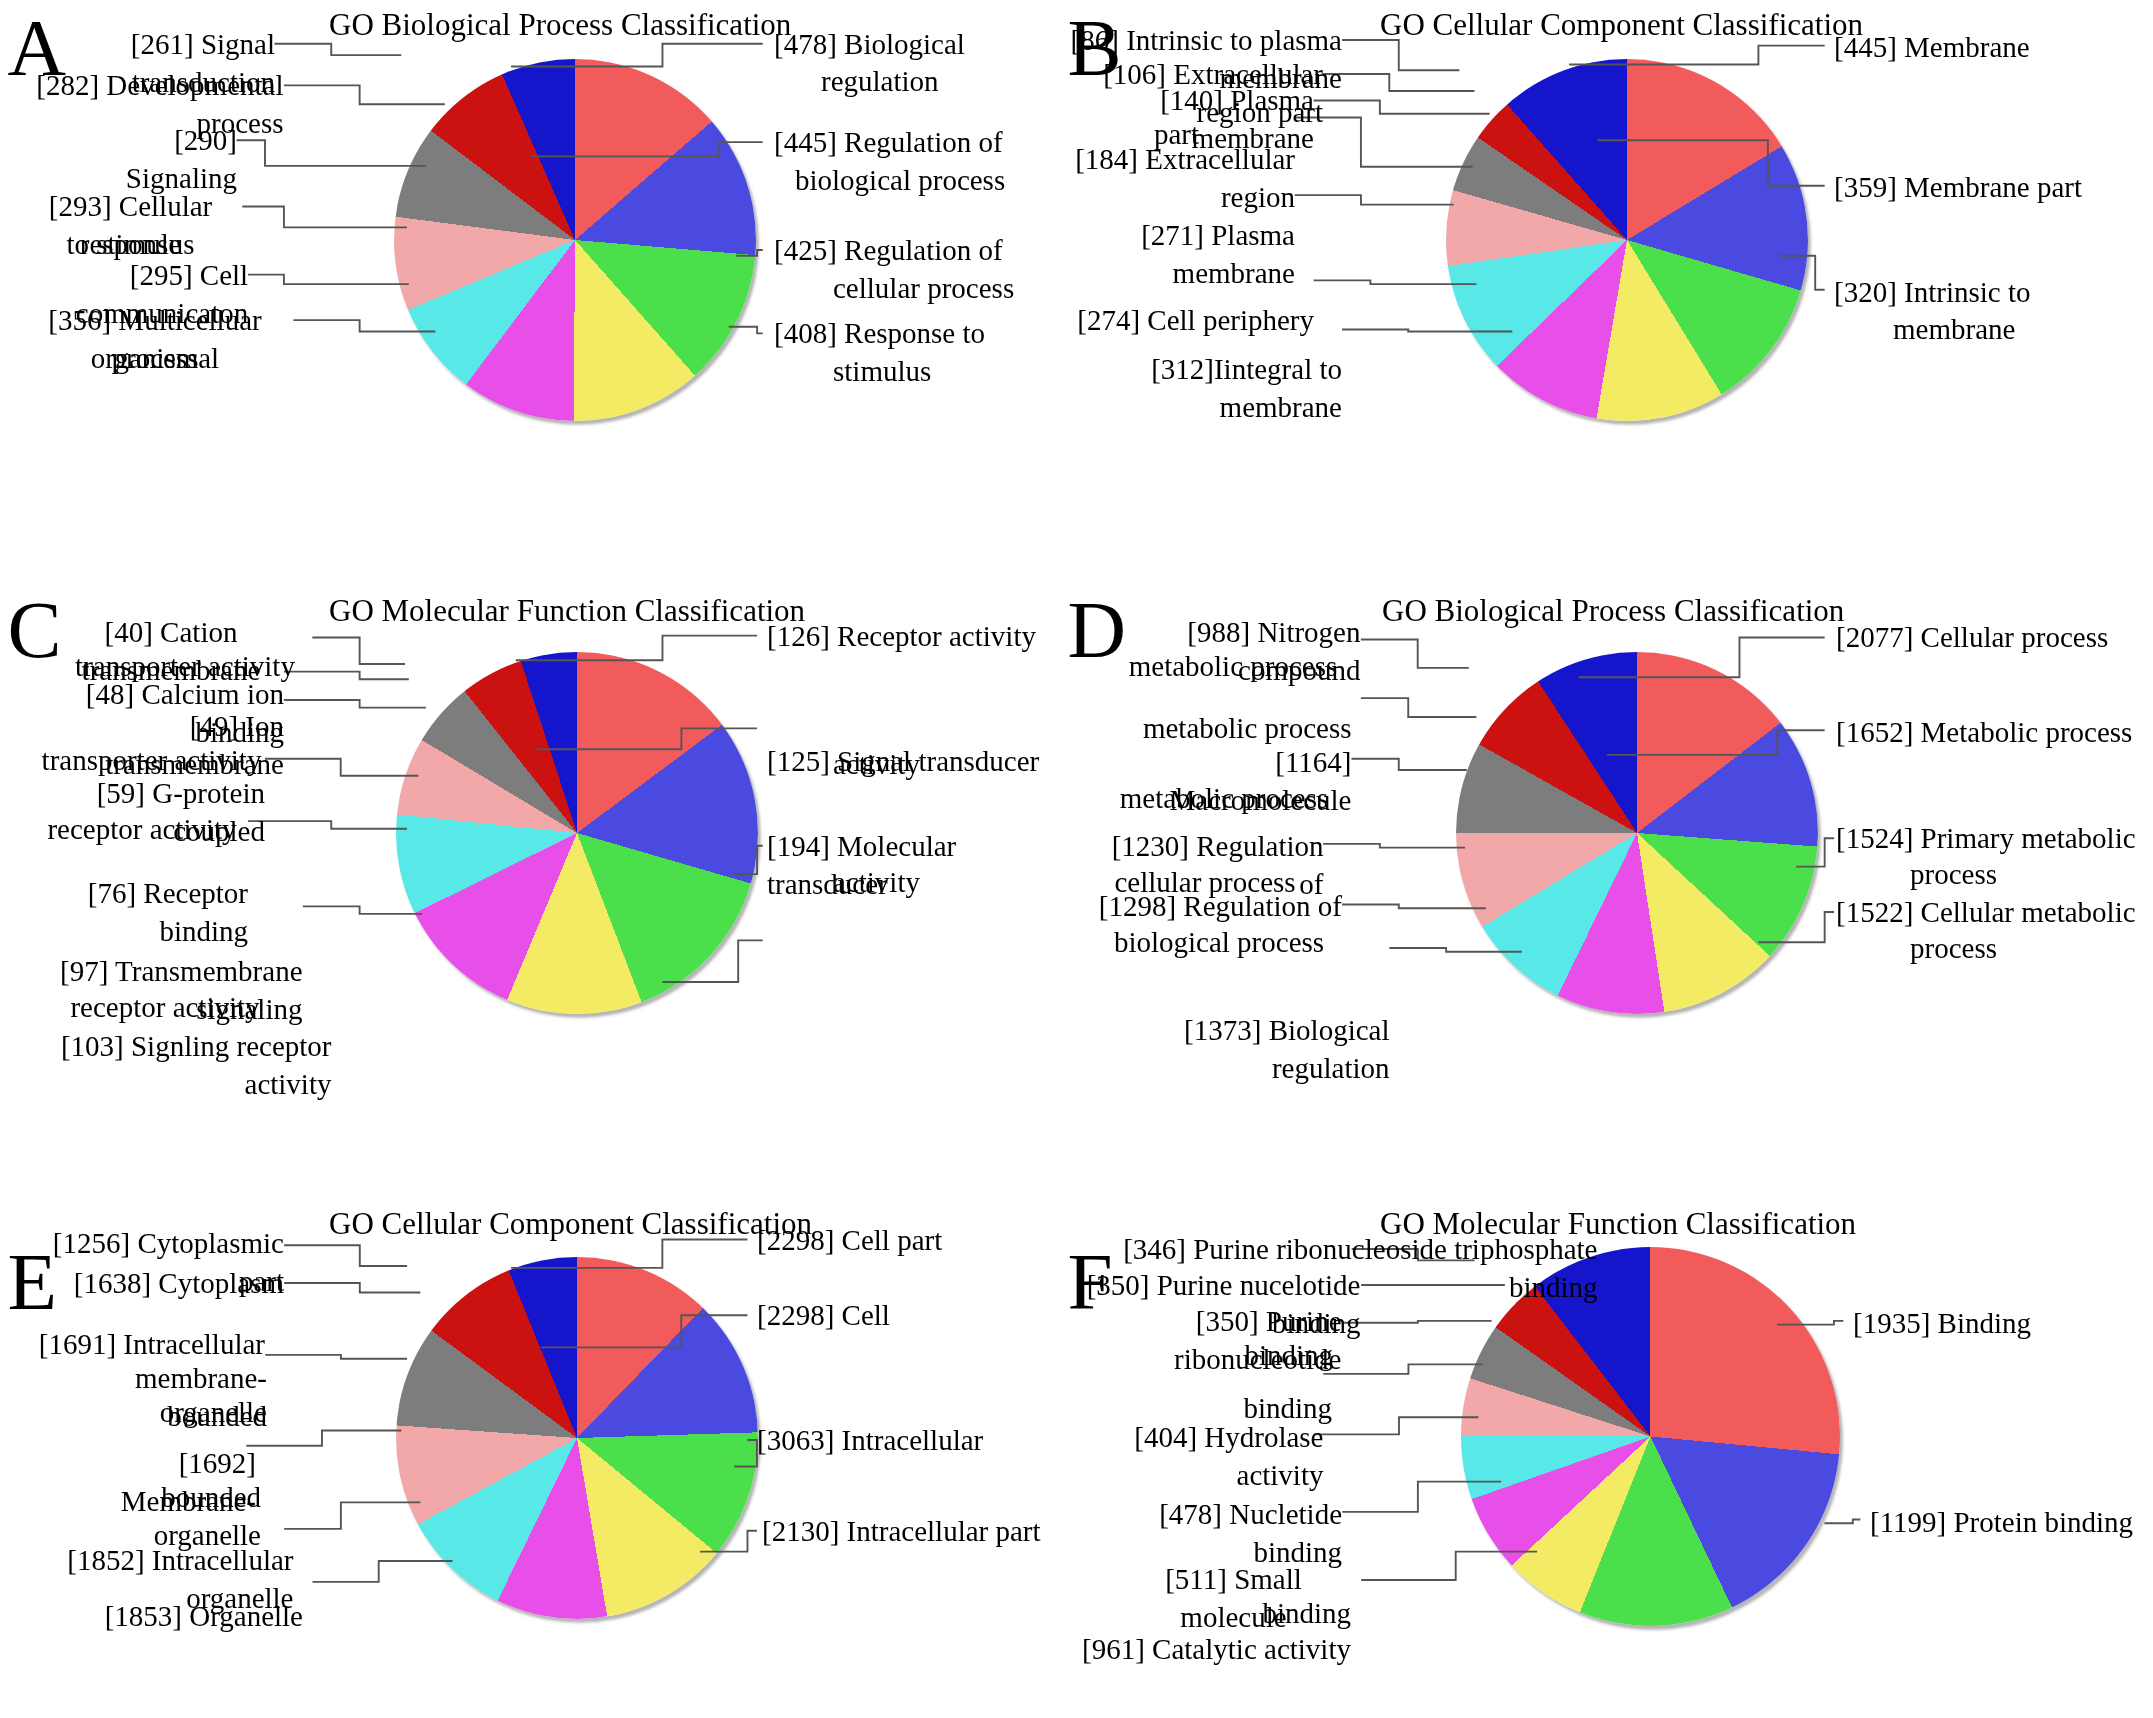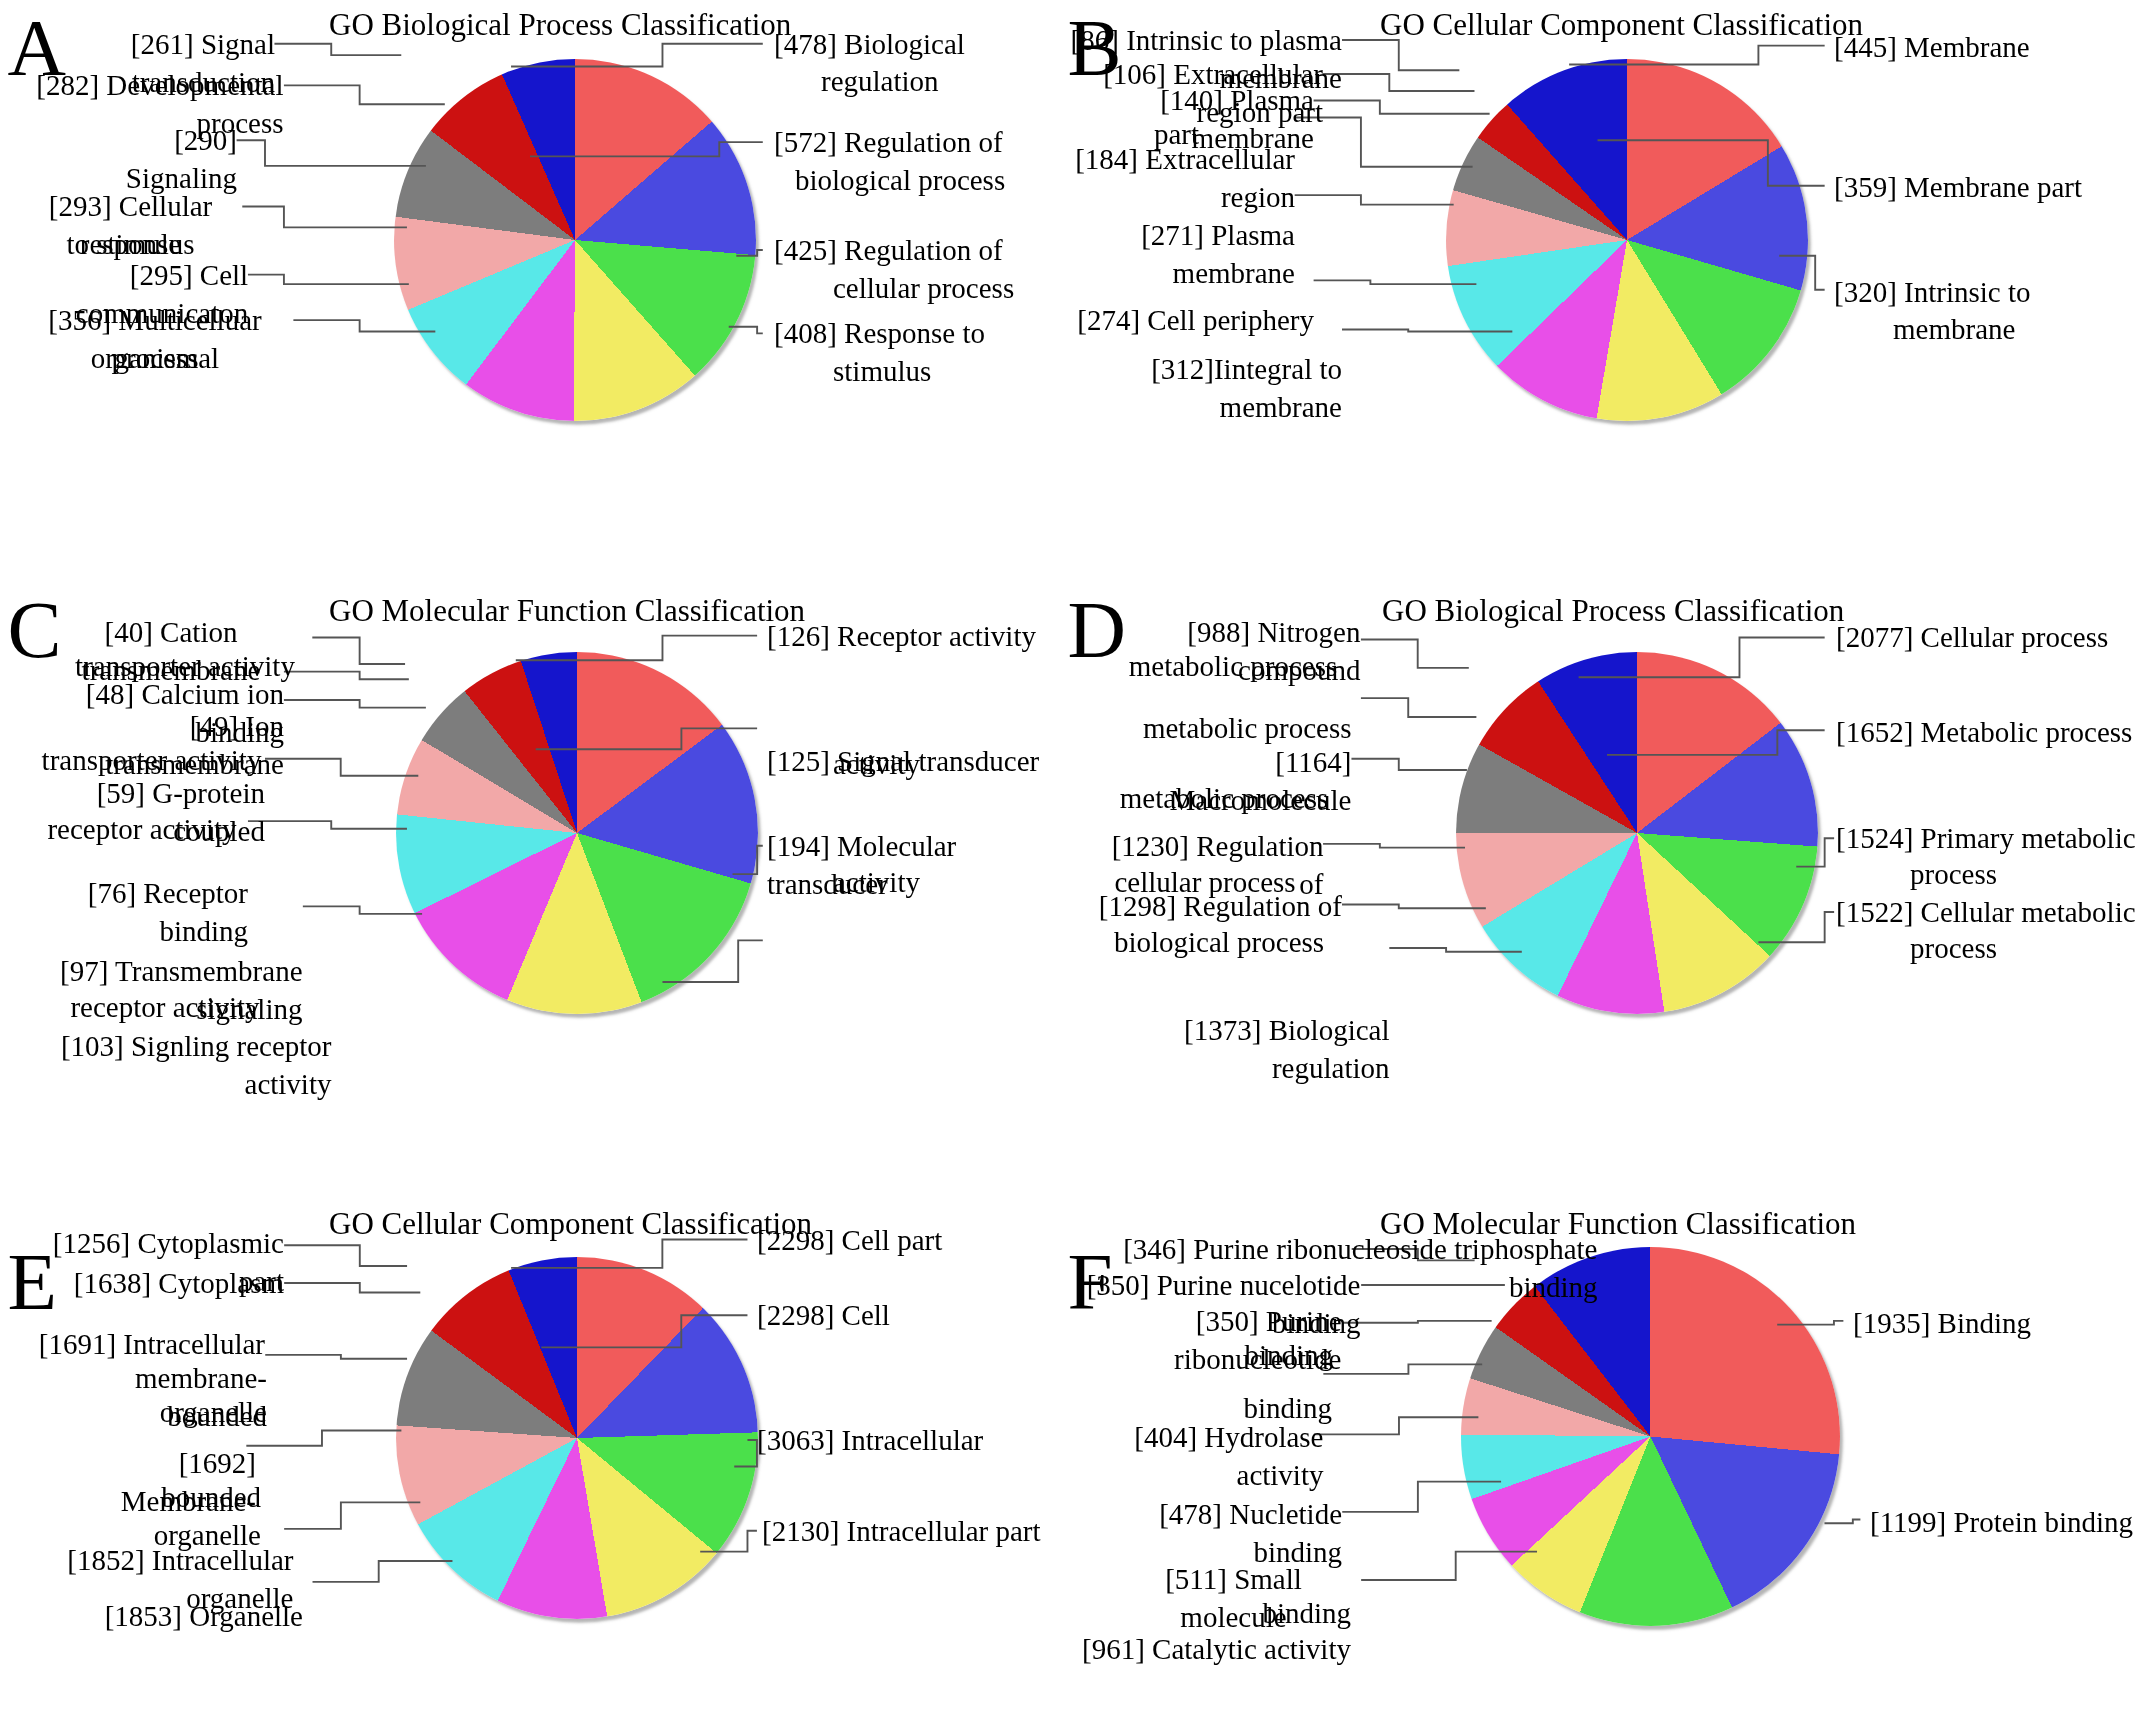--- a/index.html
+++ b/index.html
@@ -54,21 +54,21 @@
   <div class="lbl l" style="left:9.5px;top:66px;width:274px;">[282] Developmental process</div>
   <div class="lbl l" style="left:57px;top:121px;width:180px;">[290] Signaling</div>
   <div class="lbl c" style="left:19px;top:187px;width:223px;">[293] Cellular response</div>
   <div class="lbl c" style="left:19px;top:225px;width:223px;">to stimulus</div>
   <div class="lbl l" style="left:13.2px;top:256px;width:235px;">[295] Cell communicaton</div>
   <div class="lbl c" style="left:17px;top:301px;width:276px;">[356] Multicelluar organismal</div>
   <div class="lbl c" style="left:17px;top:339px;width:276px;">process</div>
 
   <div class="lbl r" style="left:774px;top:24.6px;width:284px;">[478] Biological</div>
   <div class="lbl r" style="left:821px;top:62px;width:237px;">regulation</div>
-  <div class="lbl r" style="left:774px;top:123px;width:284px;">[572] Regulation of</div>
+  <div class="lbl r" style="left:774px;top:123px;width:284px;">[445] Regulation of</div>
   <div class="lbl r" style="left:795px;top:161px;width:265px;">biological process</div>
   <div class="lbl r" style="left:774px;top:231px;width:284px;">[425] Regulation of</div>
   <div class="lbl r" style="left:833px;top:269px;width:227px;">cellular process</div>
   <div class="lbl r" style="left:774px;top:314px;width:284px;">[408] Response to</div>
   <div class="lbl r" style="left:833px;top:352px;width:227px;">stimulus</div>
 </div>
 
 <div class="panel" style="left:1077px;top:0;">
   <div class="panel-letter" style="left:-9.5px;top:7.6px;">B</div>
   <div class="panel-title" style="left:303px;top:7.6px;">GO Cellular Component Classification</div>

